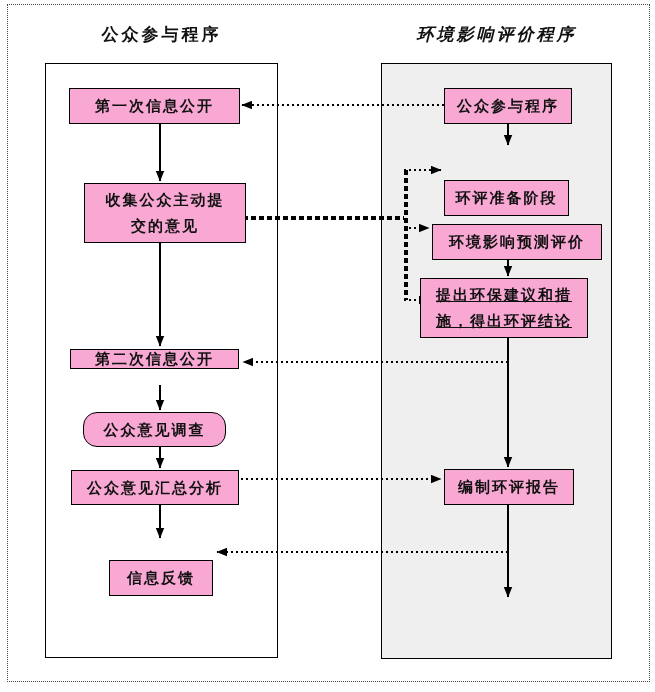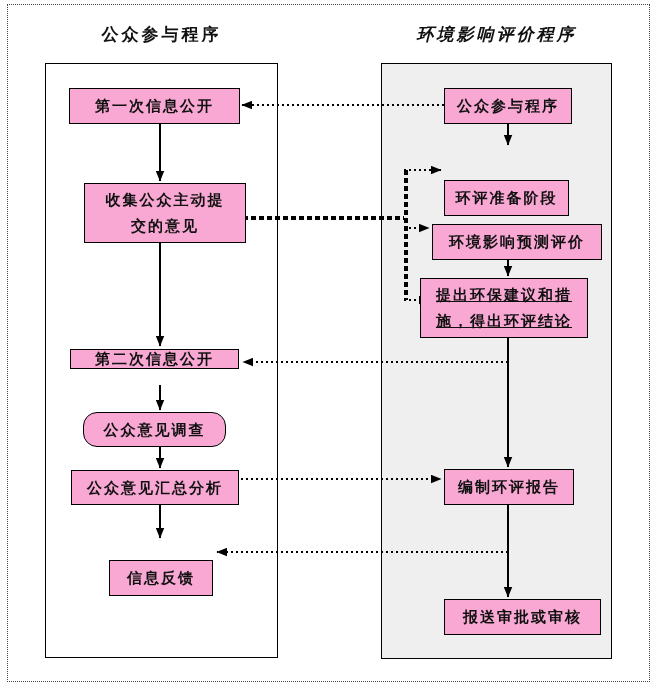--- a/index.html
+++ b/index.html
@@ -86,15 +86,14 @@
   <div class="fbox" style="left:83px;  top:412px; width:143px; height:35px;border-radius:14px;">公众意见调查</div>
   <div class="fbox" style="left:71px;  top:470px; width:168px; height:35px;">公众意见汇总分析</div>
   <div class="fbox" style="left:109px; top:540px; width:104px; height:36px;margin-top:20px;">信息反馈</div>
 
   <div class="fbox" style="left:444px; top:88px;  width:128px; height:36px;">公众参与程序</div>
   <div class="fbox" style="left:444px; top:147px; width:125px; height:36px;margin-top:33px;">环评准备阶段</div>
   <div class="fbox" style="left:432px; top:224px; width:170px; height:36px;">环境影响预测评价</div>
   <div class="fbox" style="left:420px; top:278px; width:168px; height:60px;text-decoration:underline;">提出环保建议和措
 施，得出环评结论</div>
   <div class="fbox" style="left:444px; top:469px; width:130px; height:36px;text-align:right;">编制环评报告</div>
-  <div class="fbox" style="left:444px; top:599px; width:157px; height:36px;">报送审批或审核</div>
 
 </div>
 
 </body></html>

